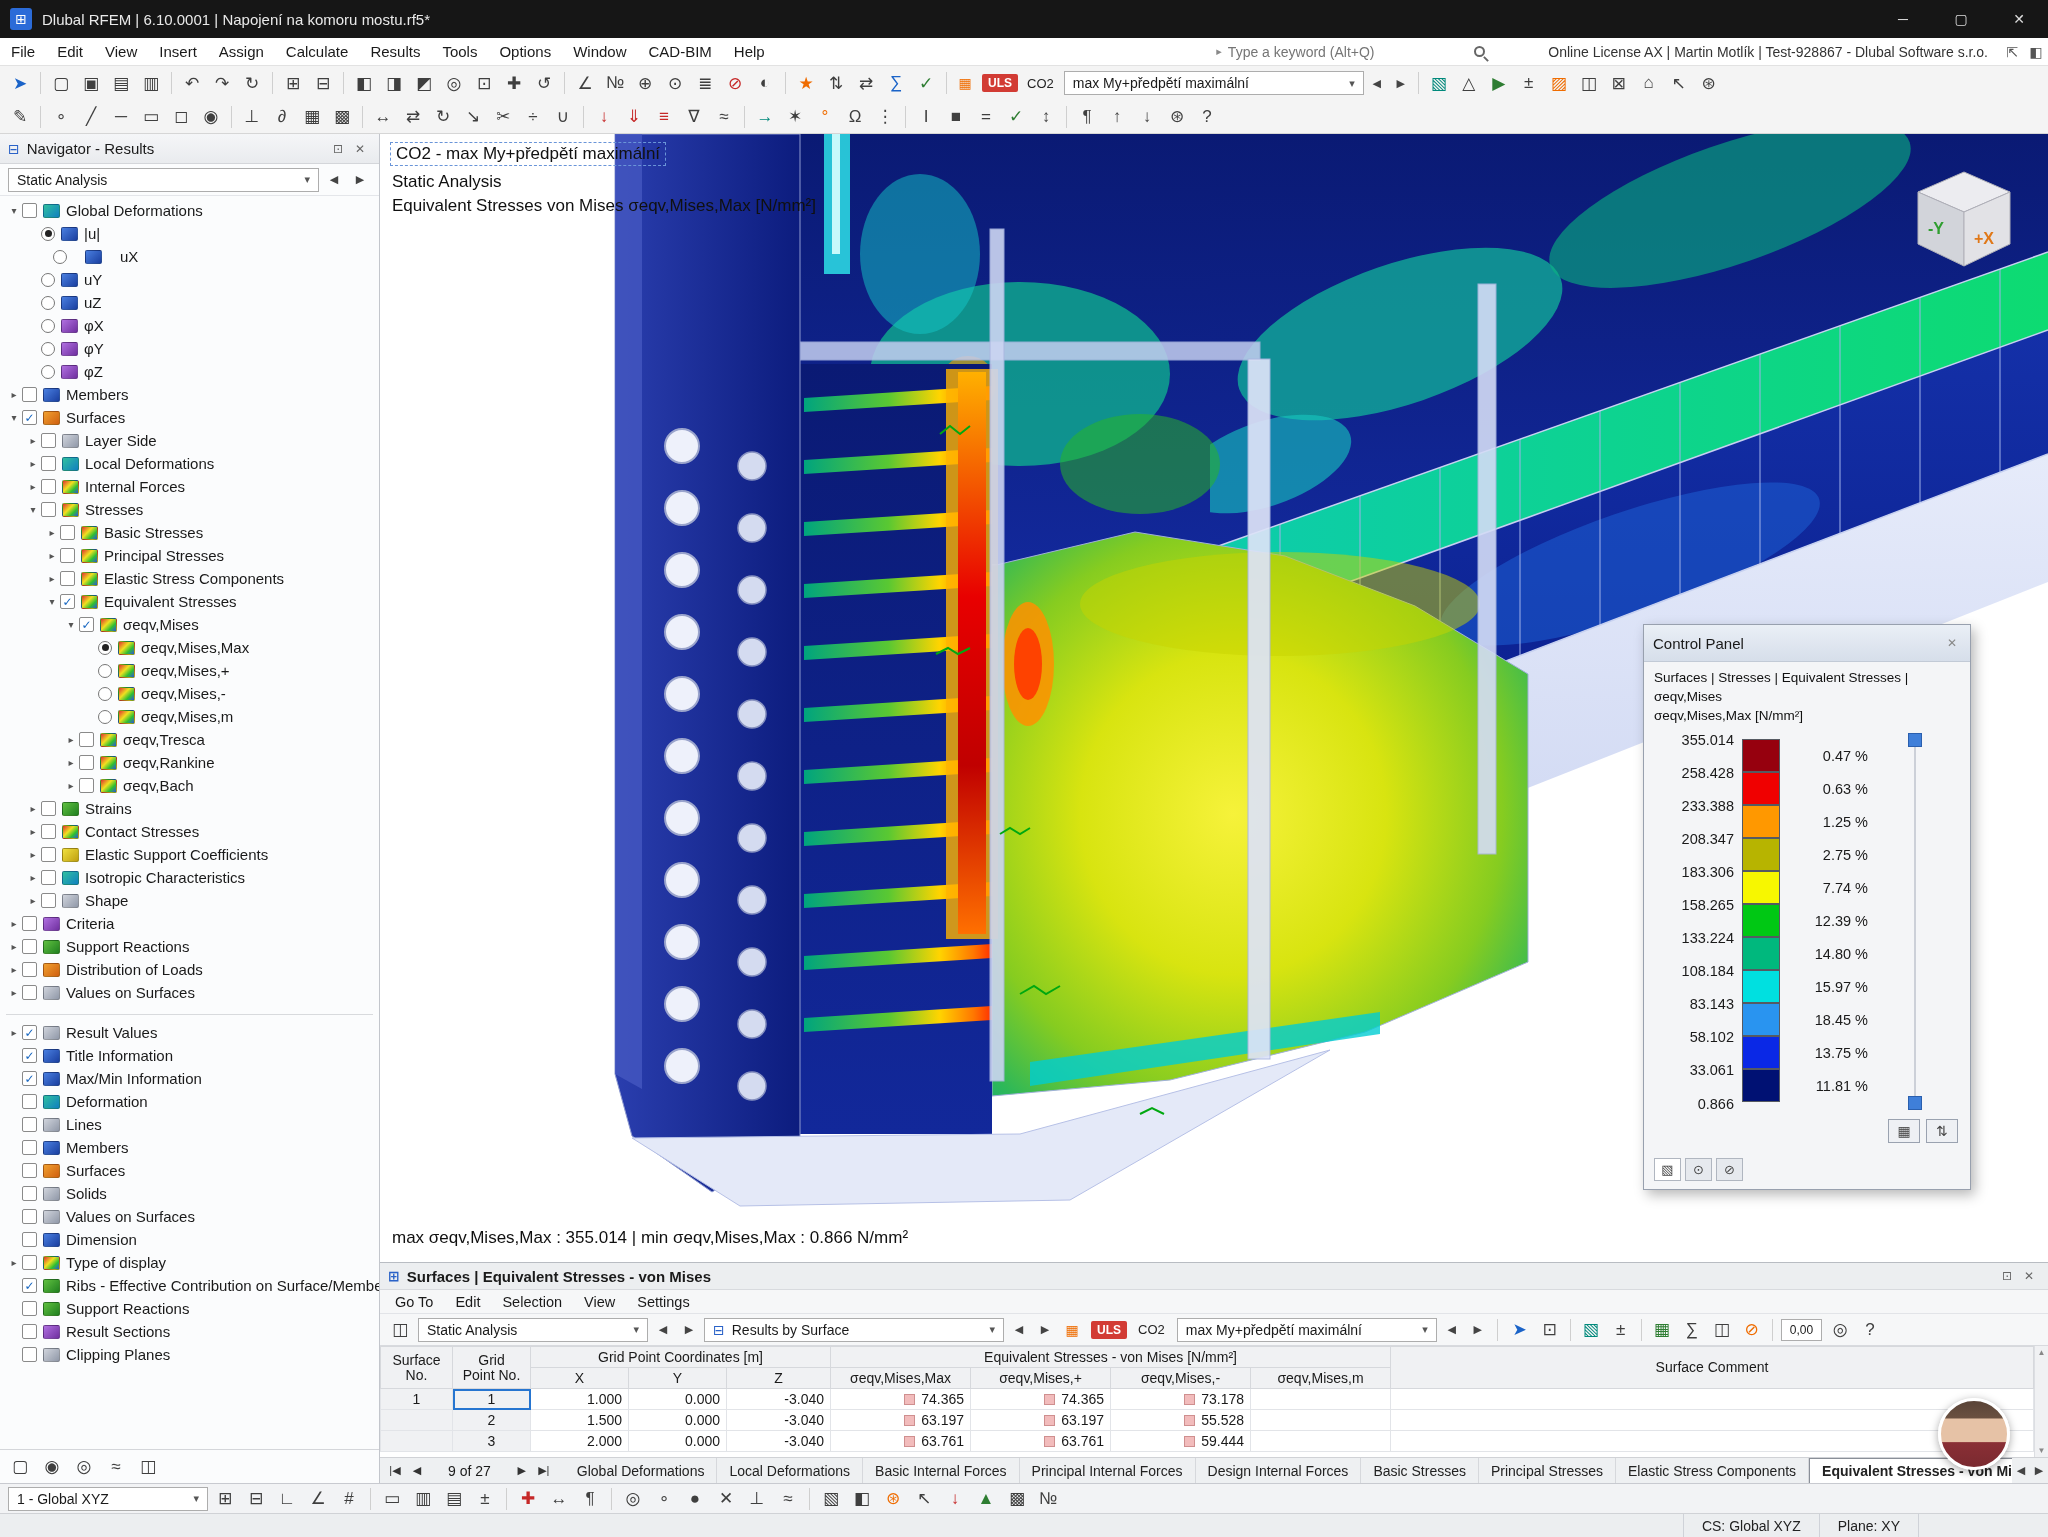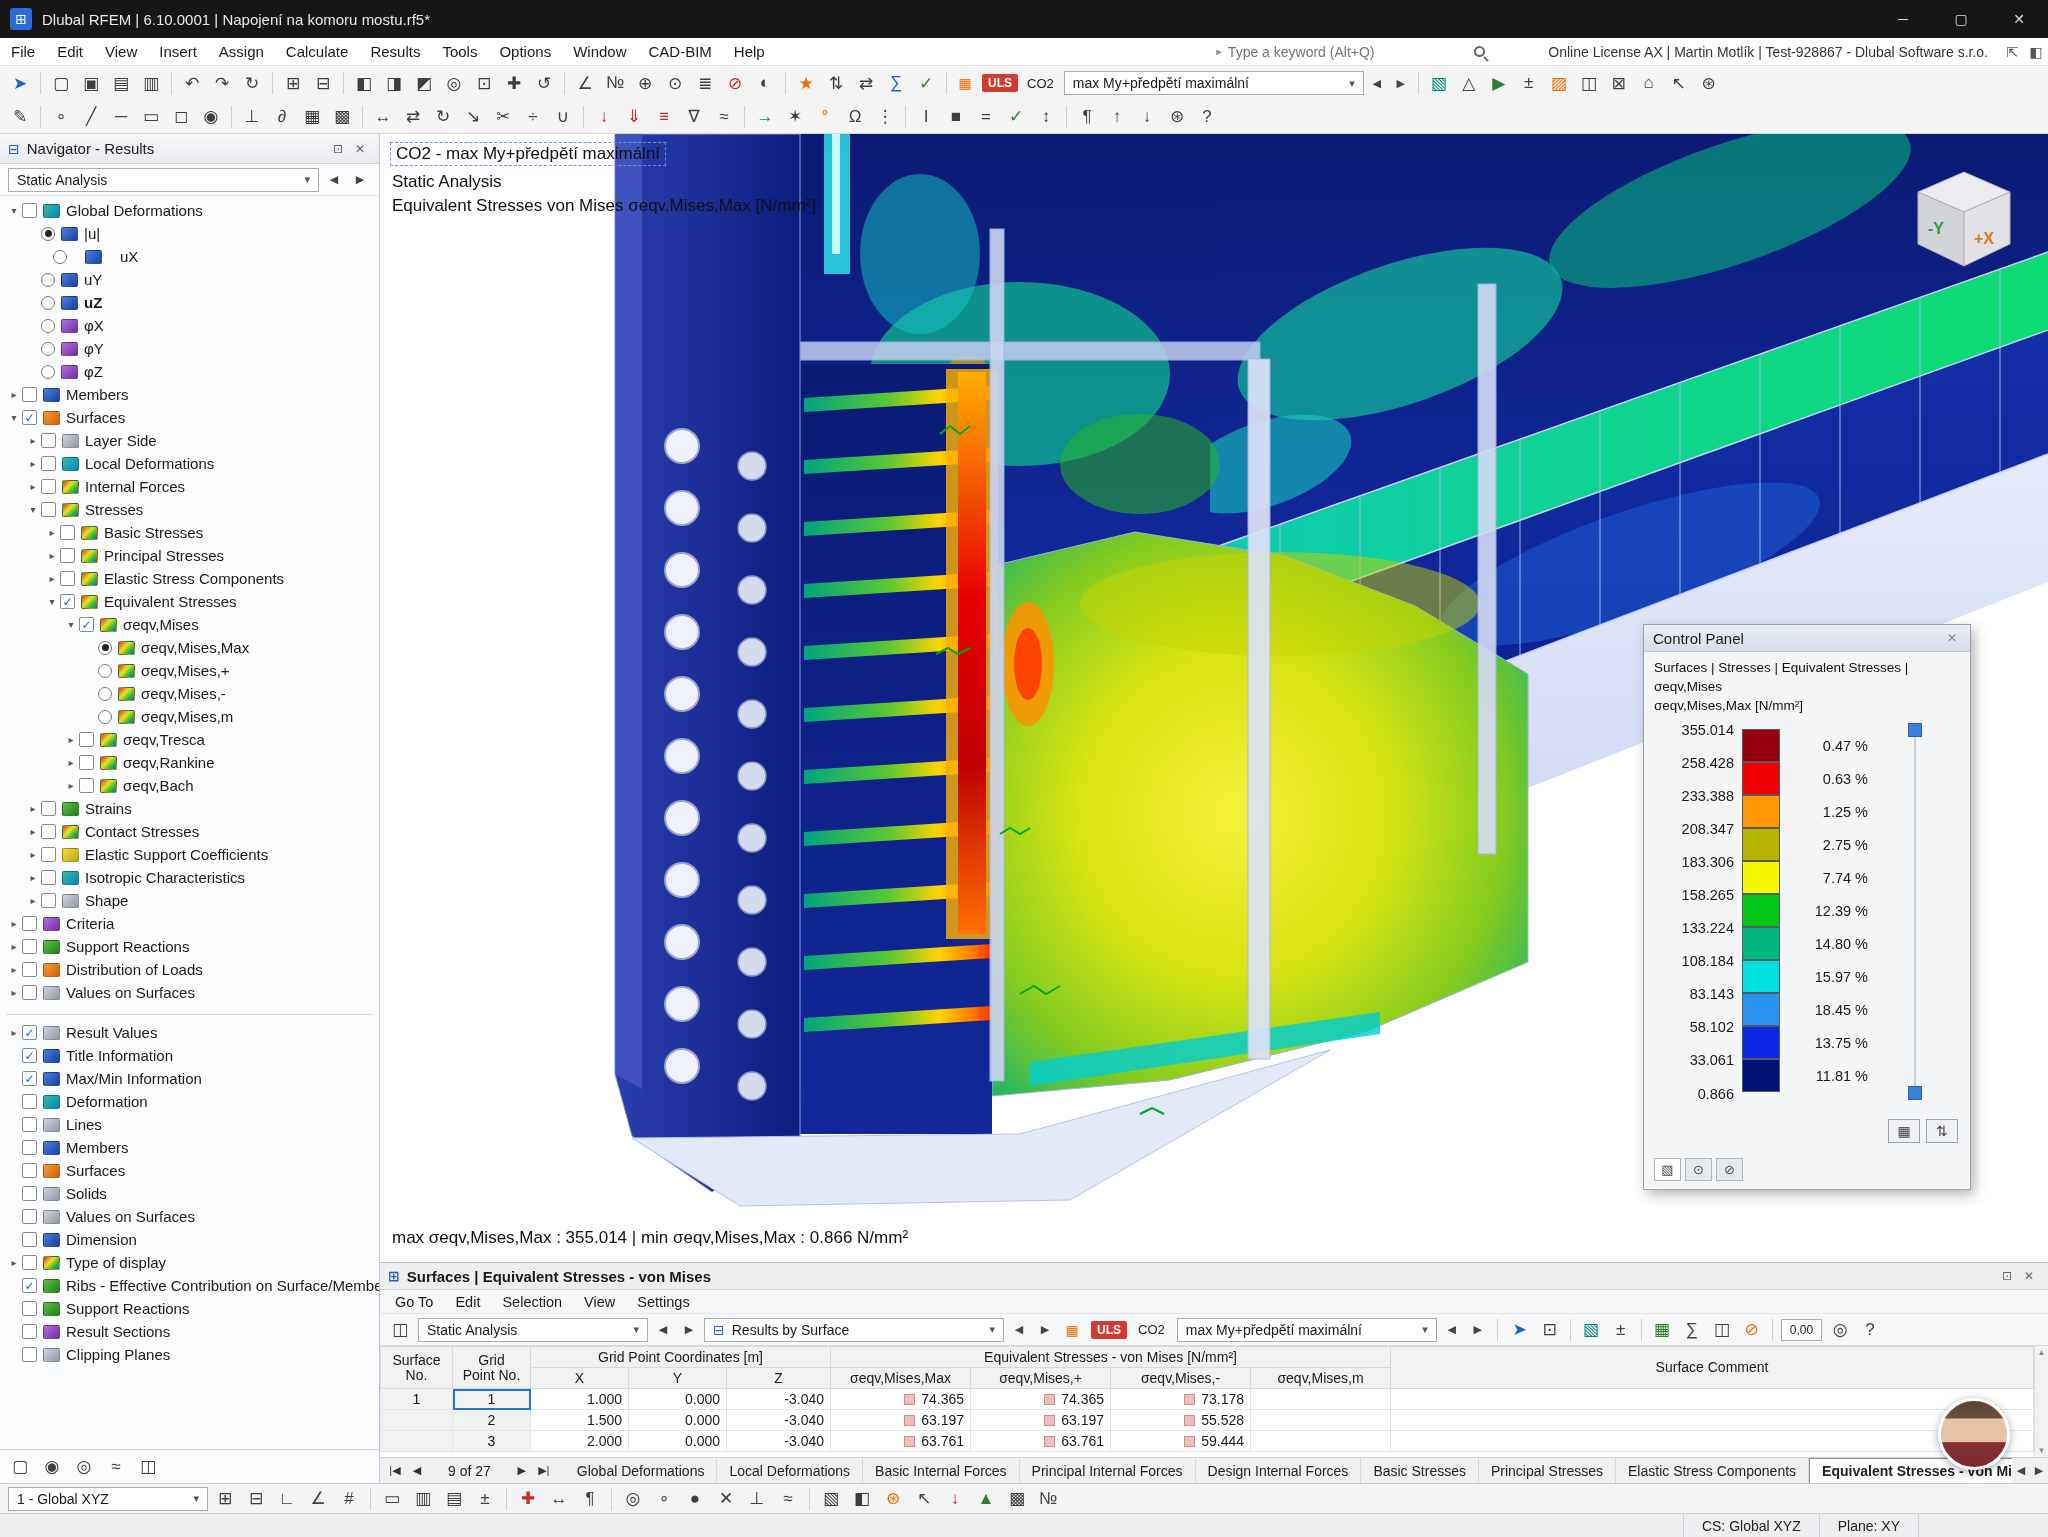--- a/index.html
+++ b/index.html
@@ -81,21 +81,21 @@
   #viewport{position:absolute;left:380px;top:134px;width:1668px;height:1128px;background:#fff;overflow:hidden}
   .ov{position:absolute;font-size:17px;color:#101010;white-space:nowrap}
   #ov1{left:10px;top:8px;border:1px dashed #6a95d8;padding:1px 5px}
   #ov2{left:12px;top:38px}
   #ov3{left:12px;top:62px}
   #ovminmax{left:12px;bottom:14px}
 
   
   #control-panel{position:absolute;left:1643px;top:624px;width:328px;height:566px;background:#f4f5f7;
     border:1px solid #98a0ae;box-shadow:4px 5px 12px rgba(0,0,0,.28)}
-  .cp-hdr{height:27px;background:linear-gradient(#eaeff6,#d6deea);display:flex;align-items:center;
+  .cp-hdr{height:37px;background:linear-gradient(#eaeff6,#d6deea);display:flex;align-items:center;
     padding:12px 9px;font-size:15px;border-bottom:1px solid #c2cad6}
   .cp-x{margin-left:auto;color:#888;font-size:12px;width:18px;text-align:center}
   .cp-bc{font-size:13.5px;padding:7px 10px 2px 10px;line-height:1.4;color:#111}
   #cp-scale{position:relative;margin:12px 0 0 16px;width:300px}
   .scale-row{height:33px;display:flex;align-items:flex-start}
   .sv{width:74px;text-align:right;font-size:14.5px;transform:translateY(-50%);flex:0 0 74px}
   .sb{width:38px;height:33px;margin-left:8px;border:1px solid #565a62;margin-top:-1px;flex:0 0 38px}
   .sp{margin-left:12px;width:76px;text-align:right;font-size:14.5px;align-self:center}
   .scale-track{position:absolute;left:254px;top:0;width:2px;height:363px;background:#ccd0d8}
   .hndl{position:absolute;left:248px;width:14px;height:14px;background:#3f7fd9;border:1px solid #2a5fae}
@@ -336,21 +336,21 @@
         <span class="rb"></span>
         <span class="ni ni-blue"></span>
         <span class="tlbl">uX</span>
       </div>
       <div class="trow" style="padding-left: 25px;">
         <span class="texp"></span>
         <span class="rb"></span>
         <span class="ni ni-blue"></span>
         <span class="tlbl">uY</span>
       </div>
-      <div class="trow" style="padding-left: 25px; font-weight: bold;">
+      <div class="trow" style="padding-left: 25px;">
         <span class="texp"></span>
         <span class="rb"></span>
         <span class="ni ni-blue"></span>
         <span class="tlbl">uZ</span>
       </div>
       <div class="trow" style="padding-left: 25px;">
         <span class="texp"></span>
         <span class="rb"></span>
         <span class="ni ni-purple"></span>
         <span class="tlbl">φX</span>

